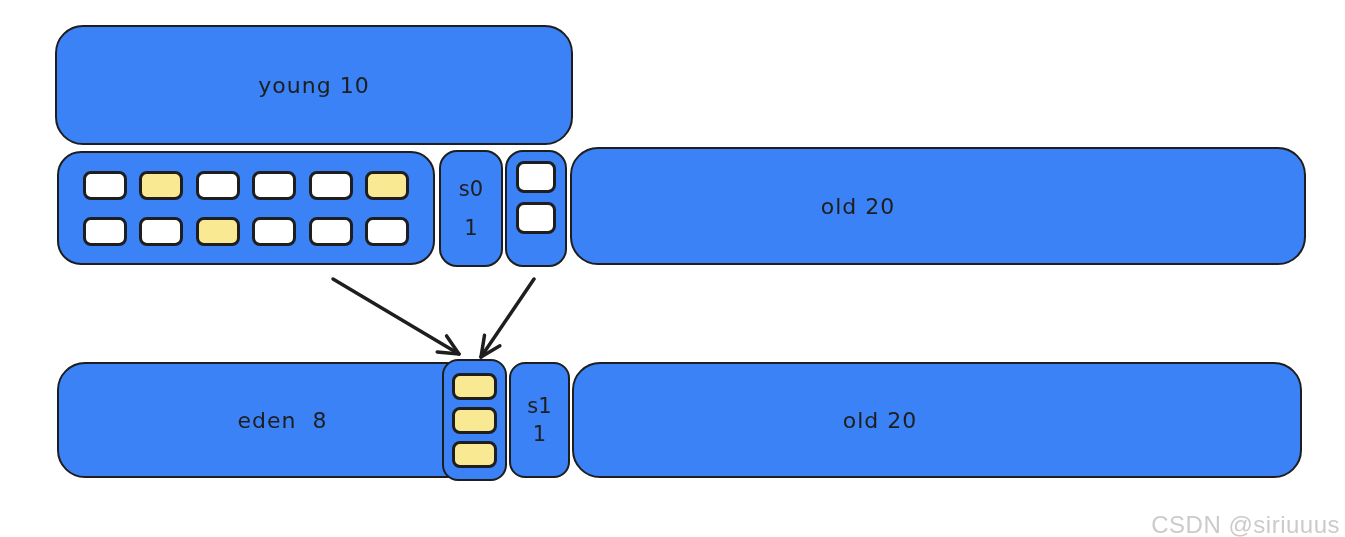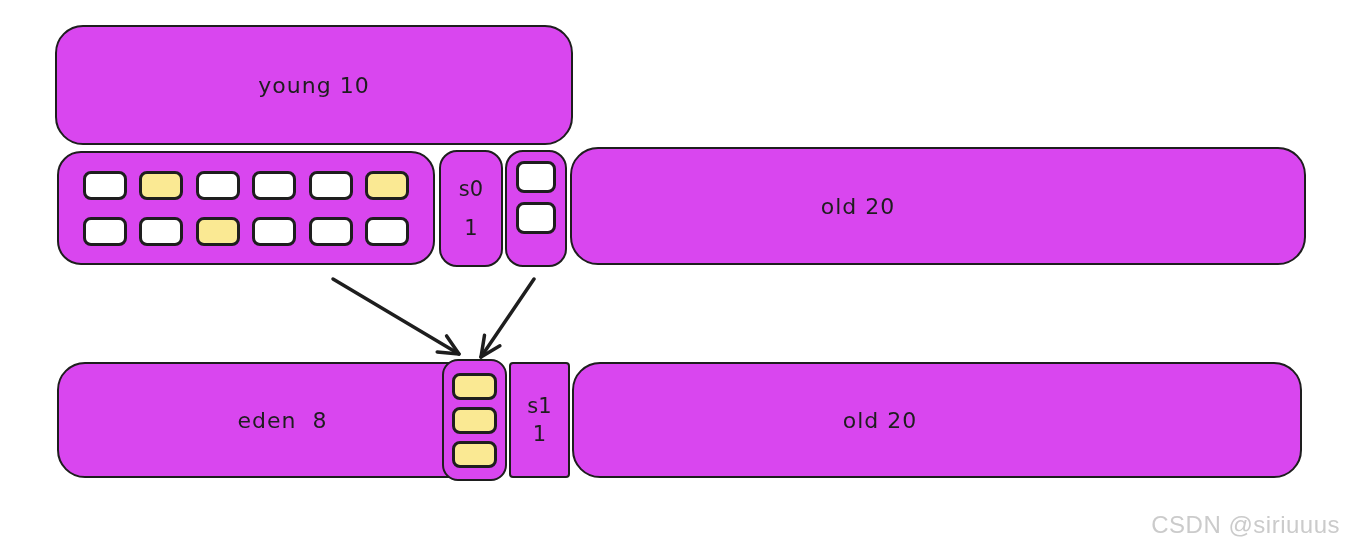--- a/index.html
+++ b/index.html
@@ -17,21 +17,21 @@
     position: relative;
     width: 1345px;
     height: 537px;
     background: #ffffff;
     overflow: hidden;
   }
   .box {
     position: absolute;
     border: 2.5px solid var(--stroke);
     border-radius: 28px;
-    background: #d946ef;
+    background: #3b82f6;
     display: flex;
     align-items: center;
     justify-content: center;
     color: var(--stroke);
   }
   .lbl {
     font-size: 22px;
     letter-spacing: 1px;
     white-space: pre;
     color: var(--stroke);
@@ -58,21 +58,21 @@
   .s0-cells .cell { width: 40px; height: 32px; }
   .old-top     { left: 570px; top: 147px; width: 736px; height: 118px; }
   .old-top .lbl { position: relative; left: -80px; }
   
   .eden-box    { left: 57px;  top: 362px; width: 435px; height: 116px; }
   .eden-box .lbl { position: relative; left: 8px; }
   .s1-cells    { left: 442px; top: 359px; width: 65px;  height: 122px;
                  border-radius: 16px; flex-direction: column; justify-content: center; gap: 7px; }
   .s1-cells .cell { width: 45px; height: 27px; }
   .s1-box      { left: 509px; top: 362px; width: 61px;  height: 116px;
-                 border-radius: 4px; flex-direction: column; gap: 2px; }
+                 border-radius: 16px; flex-direction: column; gap: 2px; }
   .old-bottom  { left: 572px; top: 362px; width: 730px; height: 116px; }
   .old-bottom .lbl { position: relative; left: -57px; }
   
   .arrows {
     position: absolute;
     left: 0; top: 0;
     width: 1345px; height: 537px;
     pointer-events: none;
   }
   

